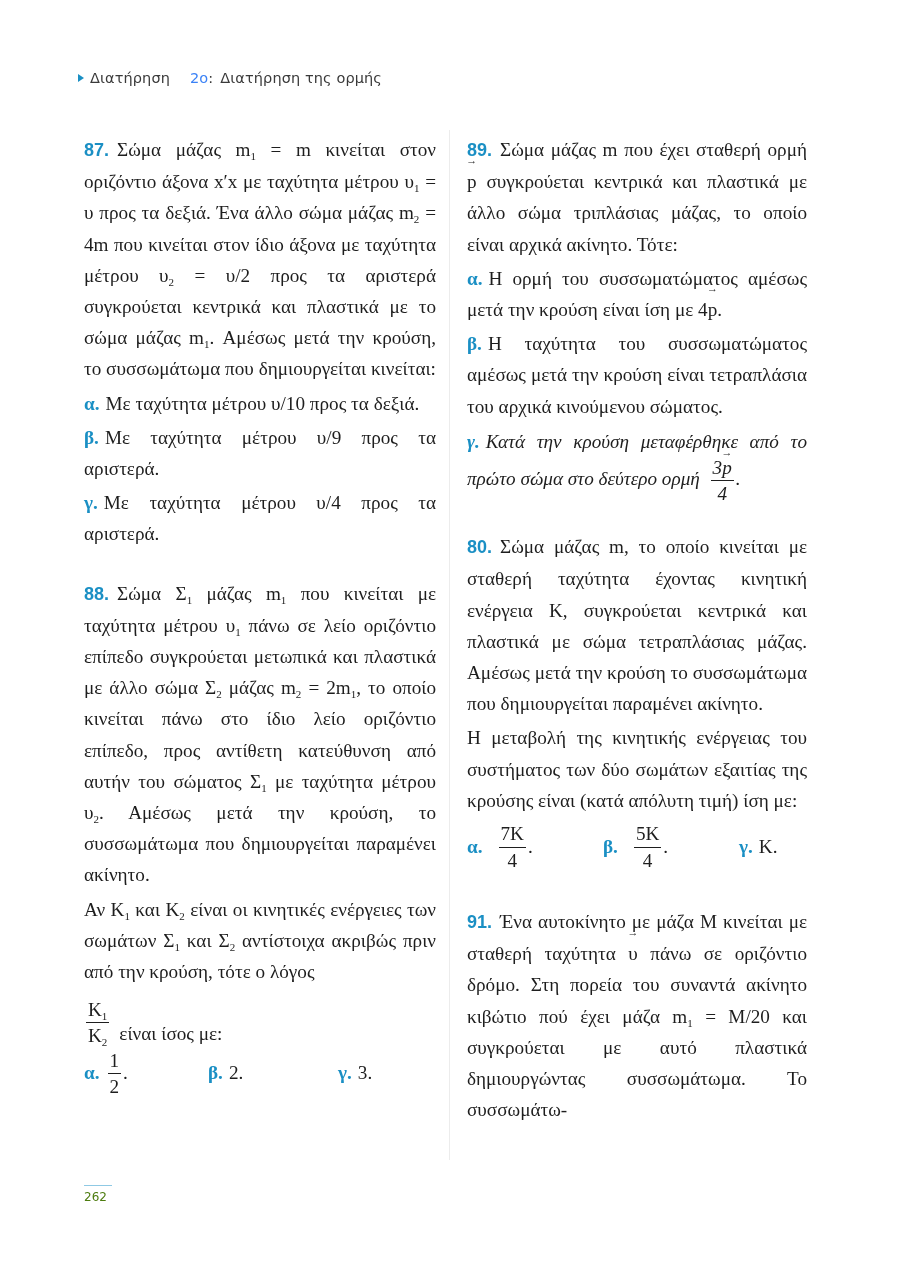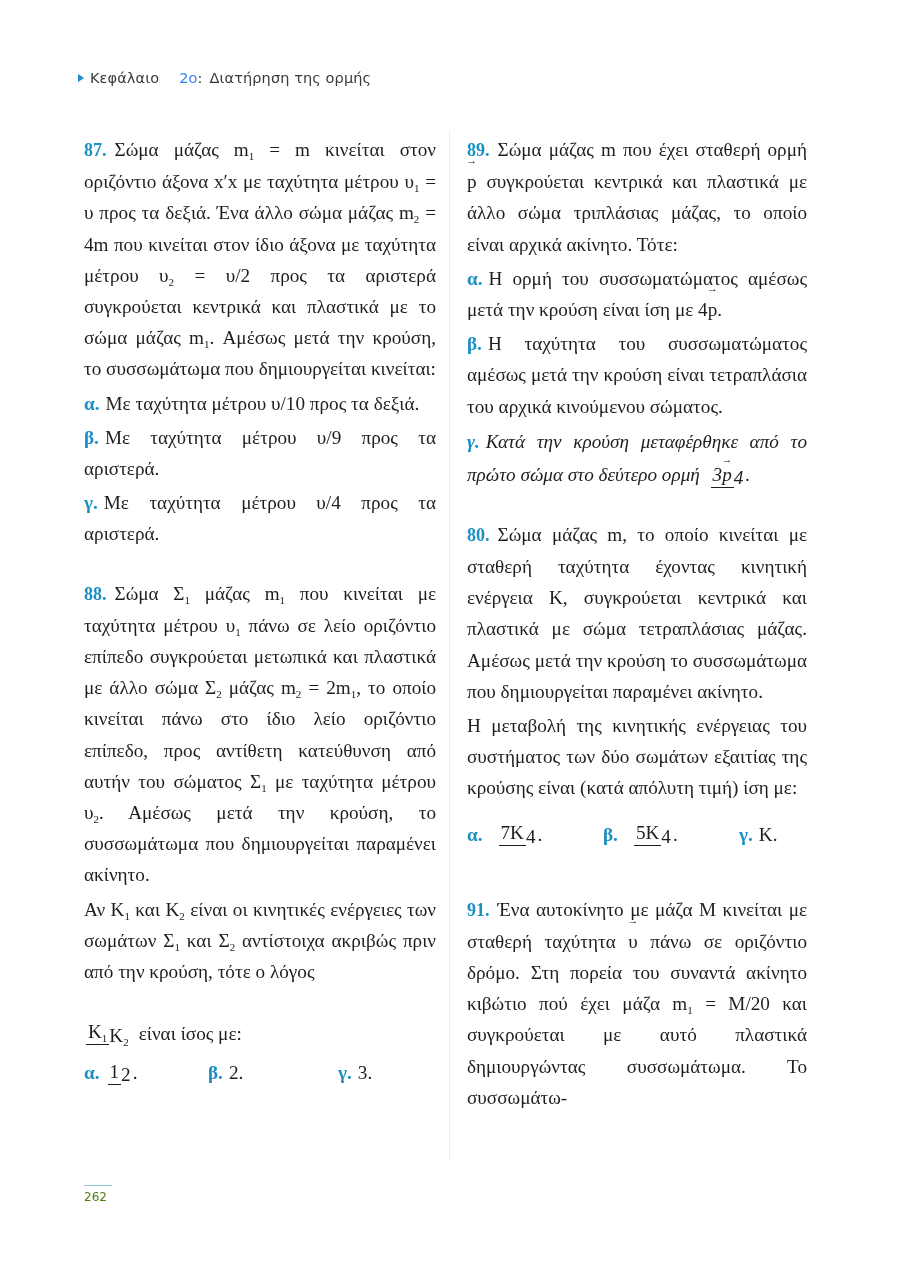--- a/index.html
+++ b/index.html
@@ -24,32 +24,32 @@
   .col { position: absolute; top: 134px; width: 352px; }
   .col.left { left: 84px; }
   .col.right { left: 467px; width: 340px; }
   .divider {
     position: absolute; left: 449px; top: 130px; width: 1px; height: 1030px;
     background: #ececec;
   }
 
   p { margin: 0; font-size: 19.2px; line-height: 31.2px; text-align: justify; }
   .num {
-    font-family: Liberation Serif, serif;
+    font-family: Liberation Sans, sans-serif;
     font-weight: bold; color: #1a8fc4; font-size: 18px; margin-right: 8px;
   }
   .opt {
     font-weight: bold; color: #1a8fc4; margin-right: 6px;
   }
   .gap-s { height: 3px; }
   .gap-l { height: 28px; }
   sub { font-size: 11px; vertical-align: -4px; line-height: 0; }
 
   .frac {
-    display: inline-flex; flex-direction: row; align-items: center;
+    display: inline-flex; flex-direction: column; align-items: center;
     vertical-align: middle; line-height: 1; margin: 0 2px;
   }
   .frac .n { padding: 0 2px 3px; border-bottom: 1px solid #1e1e1e; }
   .frac .d { padding-top: 3px; }
   .vec { position: relative; display: inline-block; }
   .vec::before {
     content: "\2192"; position: absolute; left: 50%; top: -11px;
     transform: translateX(-50%); font-size: 11px; line-height: 1;
   }
 
@@ -60,21 +60,21 @@
   .page-num {
     position: absolute; left: 84px; top: 1190px;
     font-family: "DejaVu Sans", "Liberation Sans", sans-serif; font-size: 12px; color: #4d7c0f;
   }
 </style>
 </head>
 <body>
 
 <div class="header">
   <span class="tri"></span>
-  <span>Κεφάλαιο</span>
+  <span>Διατήρηση</span>
   <span class="chnum">2ο</span>
   <span class="sep">:</span>
   <span>Διατήρηση της ορμής</span>
 </div>
 
 <div class="divider"></div>
 
 <div class="col left">
 
   <div>

